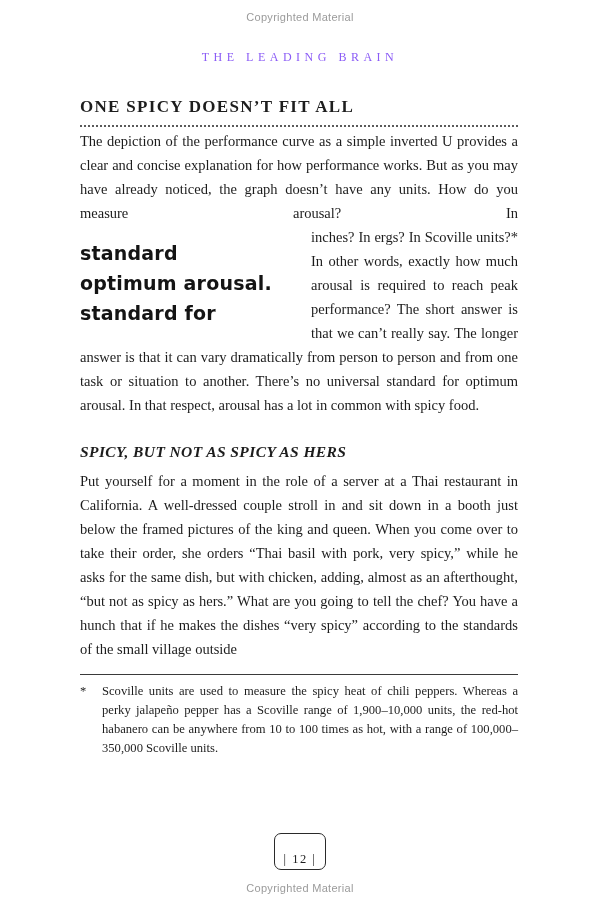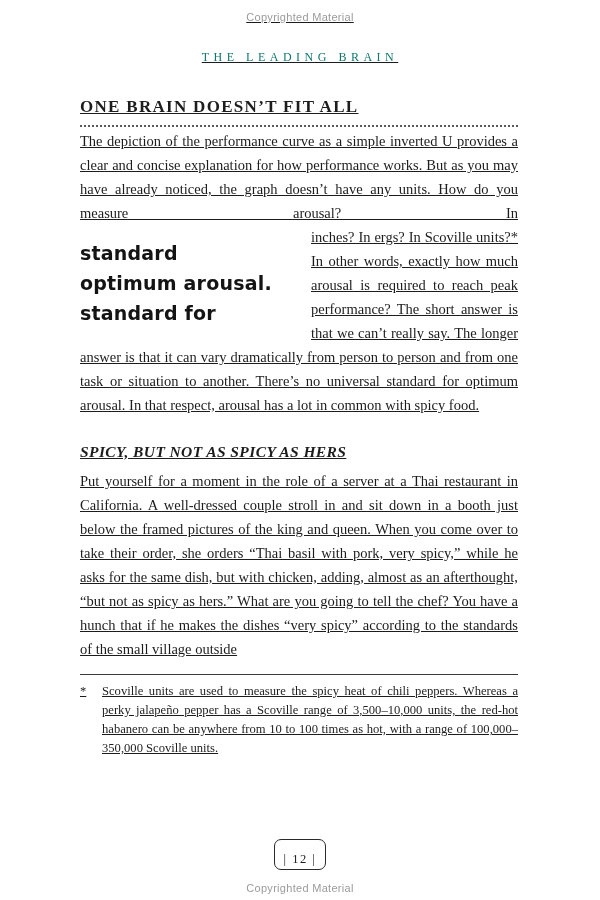--- a/index.html
+++ b/index.html
@@ -4,36 +4,35 @@
 <style>
   html, body { margin:0; padding:0; background:#ffffff; }
   .page {
     position:relative;
     width:600px; height:900px;
     background:#ffffff;
     font-family:"Liberation Serif", serif;
     color:#1c1c1c;
     box-sizing:border-box;
     overflow:hidden;
-    text-decoration:underline;
   }
   .copyright-top {
     padding-top:11px;
     text-align:center;
     font-family:"Liberation Sans", sans-serif;
     font-size:11px;
     color:#9b9b9b;
     letter-spacing:0.3px;
   }
   .running-header {
     margin-top:27px;
     text-align:center;
     font-size:12px;
     letter-spacing:4.5px;
-    color:#0f766e;
+    color:#8b5cf6;
   }
   .content { padding:0 82px 0 80px; }
   .sec1-heading {
     margin-top:32px;
     padding-bottom:8px;
     font-size:17px;
     font-weight:bold;
     letter-spacing:1.3px;
     color:#1d1d1d;
     border-bottom:2px dotted #5a5a5a;
@@ -87,21 +86,21 @@
   .footnote-body { flex:1; }
   .pagenum-wrap {
     position:absolute;
     left:0; right:0; bottom:30px;
     text-align:center;
   }
   .pagenum {
     display:inline-block;
     border:1.5px solid #2a2a2a;
     border-radius:7px;
-    padding:12px 9px 2px 9px;
+    padding:18px 9px 2px 9px;
     font-size:12.5px;
     letter-spacing:1.5px;
     color:#1d1d1d;
   }
   .copyright-bottom {
     position:absolute;
     left:0; right:0; bottom:6px;
     text-align:center;
     font-family:"Liberation Sans", sans-serif;
     font-size:11px;
@@ -113,42 +112,42 @@
 <body>
 
 <div class="page">
 
   <div class="copyright-top">Copyrighted Material</div>
 
   <div class="running-header">THE LEADING BRAIN</div>
 
   <div class="content">
 
-    <div class="sec1-heading">ONE BRAIN DOESN’T FIT ALL</div>
+    <div class="sec1-heading">ONE SPICY DOESN’T FIT ALL</div>
 
     <p class="body-text para-start">The depiction of the performance curve as a simple inverted U provides a clear and concise explanation for how performance works. But as you may have already noticed, the graph doesn’t have any units. How do you measure arousal? In</p>
 
     <div class="body-text">
       <div class="pullquote">
         <div>standard</div>
         <div>optimum arousal.</div>
         <div>standard for</div>
       </div>
       <span>inches? In ergs? In Scoville units?* In other words, exactly how much arousal is required to reach peak performance? The short answer is that we can’t really say. The longer answer is that it can vary dramatically from person to person and from one task or situation to another. There’s no universal standard for optimum arousal. In that respect, arousal has a lot in common with spicy food.</span>
     </div>
 
     <div class="sec2-heading">SPICY, BUT NOT AS SPICY AS HERS</div>
 
     <p class="body-text para2">Put yourself for a moment in the role of a server at a Thai restaurant in California. A well-dressed couple stroll in and sit down in a booth just below the framed pictures of the king and queen. When you come over to take their order, she orders “Thai basil with pork, very spicy,” while he asks for the same dish, but with chicken, adding, almost as an afterthought, “but not as spicy as hers.” What are you going to tell the chef? You have a hunch that if he makes the dishes “very spicy” according to the standards of the small village outside</p>
 
     <hr class="footnote-rule">
 
     <div class="footnote">
       <span class="footnote-marker">*</span>
-      <span class="footnote-body">Scoville units are used to measure the spicy heat of chili peppers. Whereas a perky jalapeño pepper has a Scoville range of 3,500–10,000 units, the red-hot habanero can be anywhere from 10 to 100 times as hot, with a range of 100,000–350,000 Scoville units.</span>
+      <span class="footnote-body">Scoville units are used to measure the spicy heat of chili peppers. Whereas a perky jalapeño pepper has a Scoville range of 1,900–10,000 units, the red-hot habanero can be anywhere from 10 to 100 times as hot, with a range of 100,000–350,000 Scoville units.</span>
     </div>
 
   </div>
 
   <div class="pagenum-wrap">
     <span class="pagenum">| 12 |</span>
   </div>
 
   <div class="copyright-bottom">Copyrighted Material</div>
 

